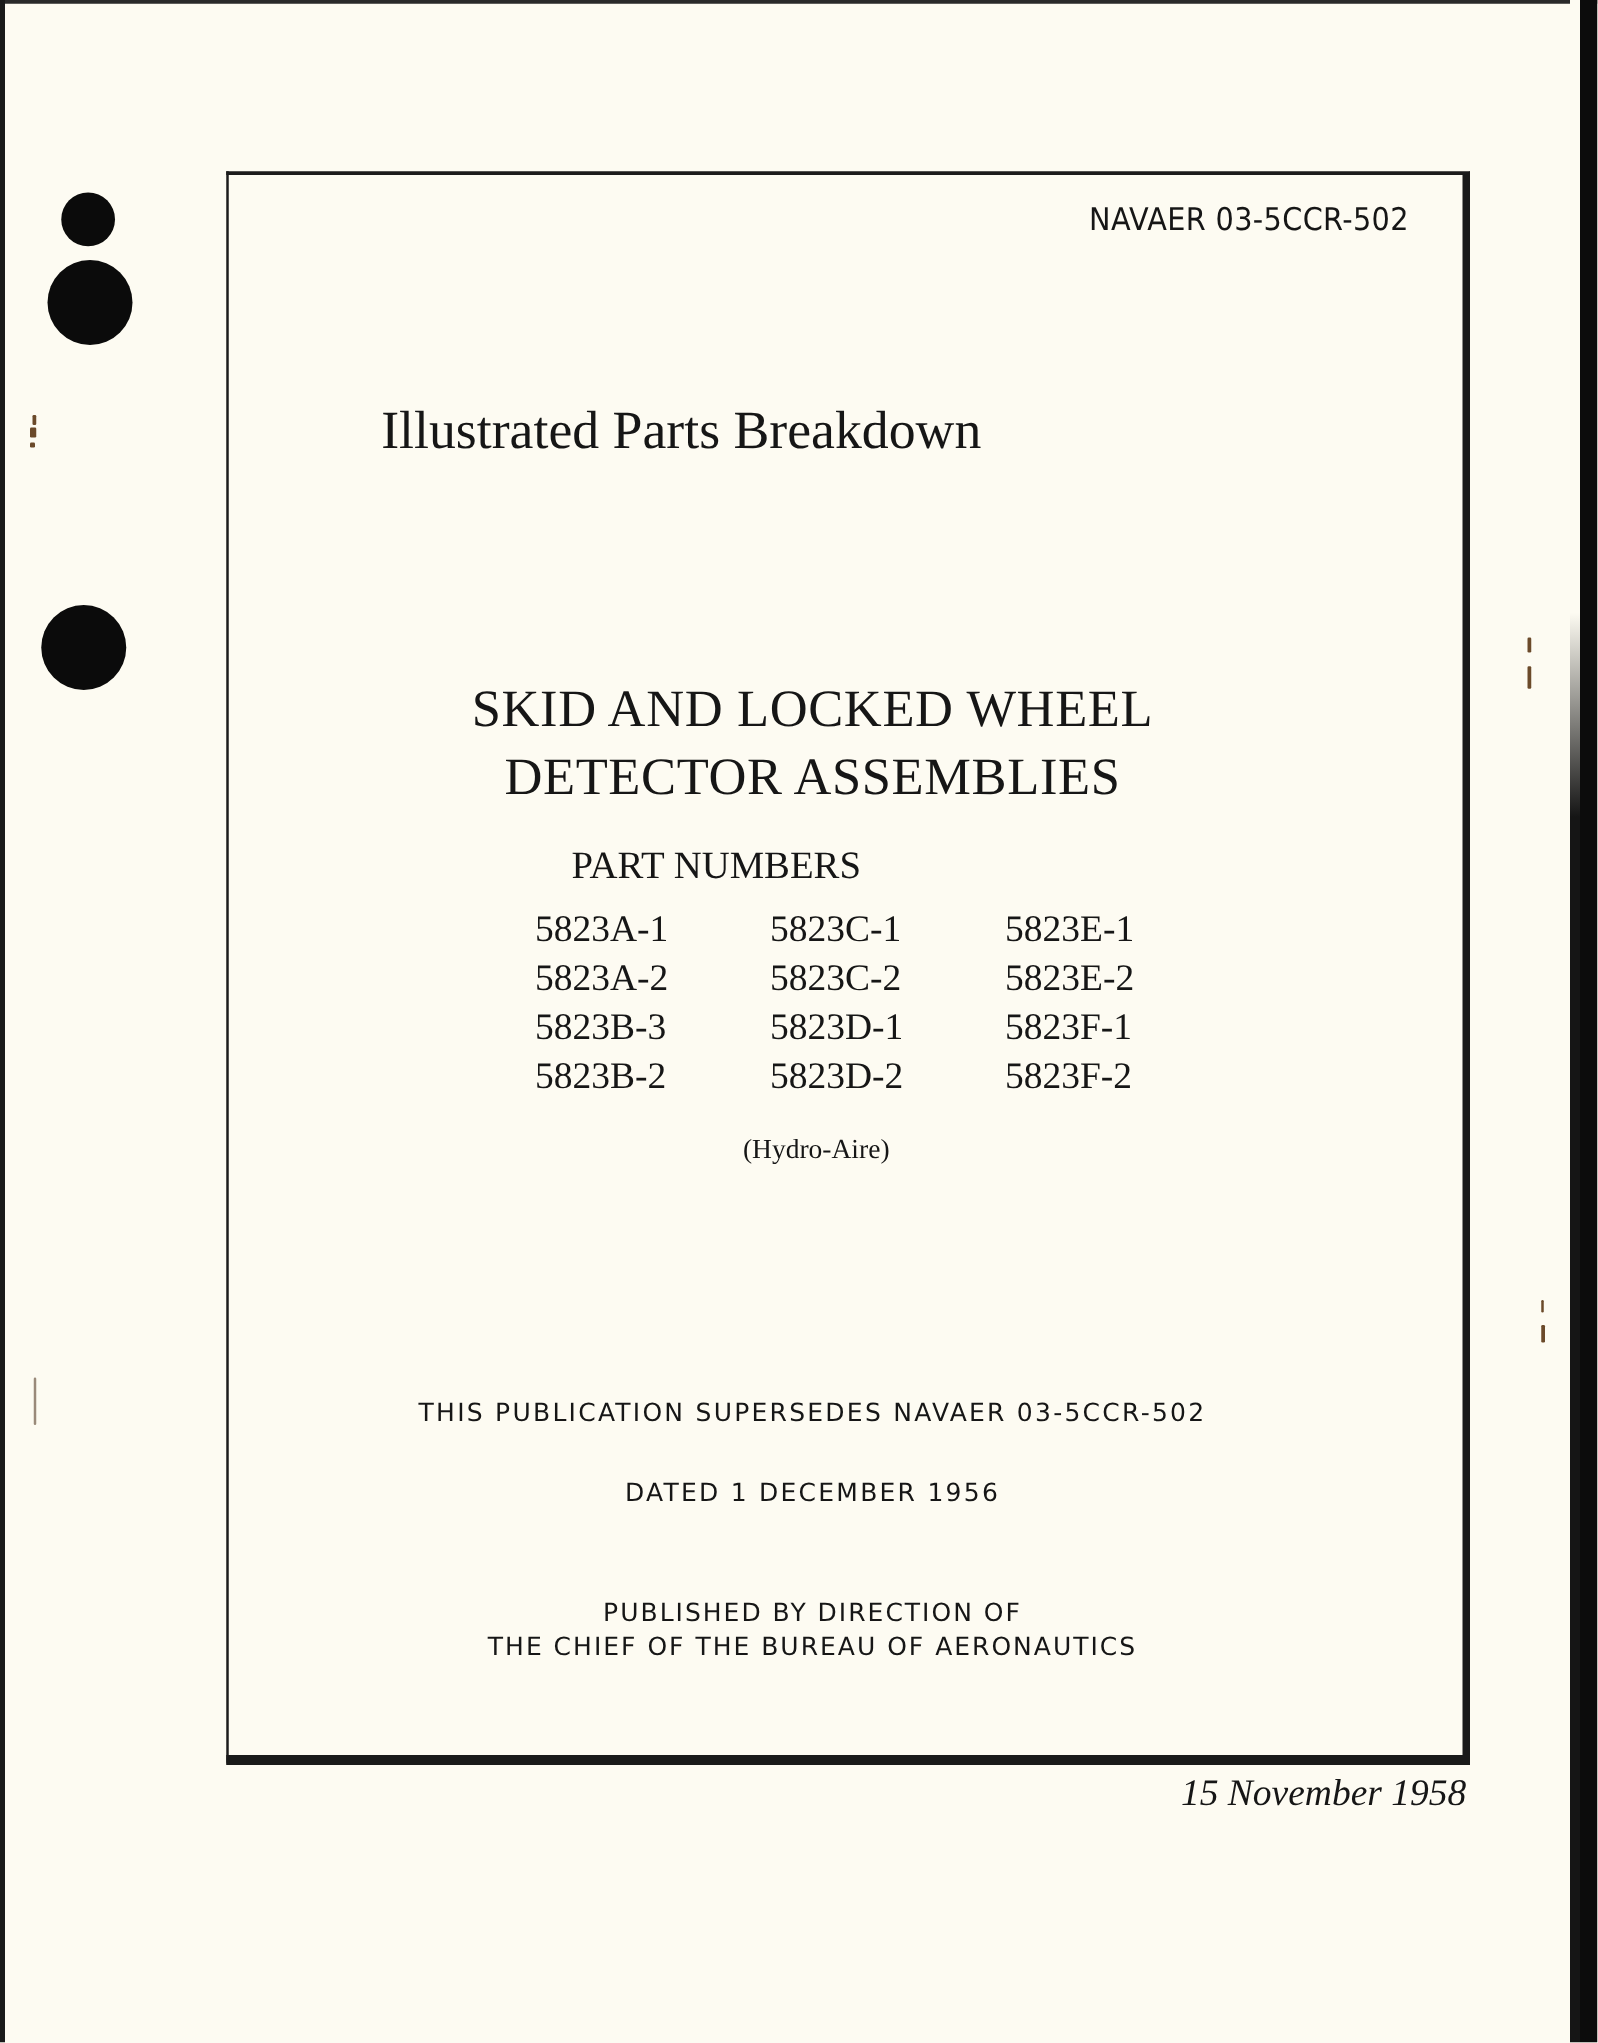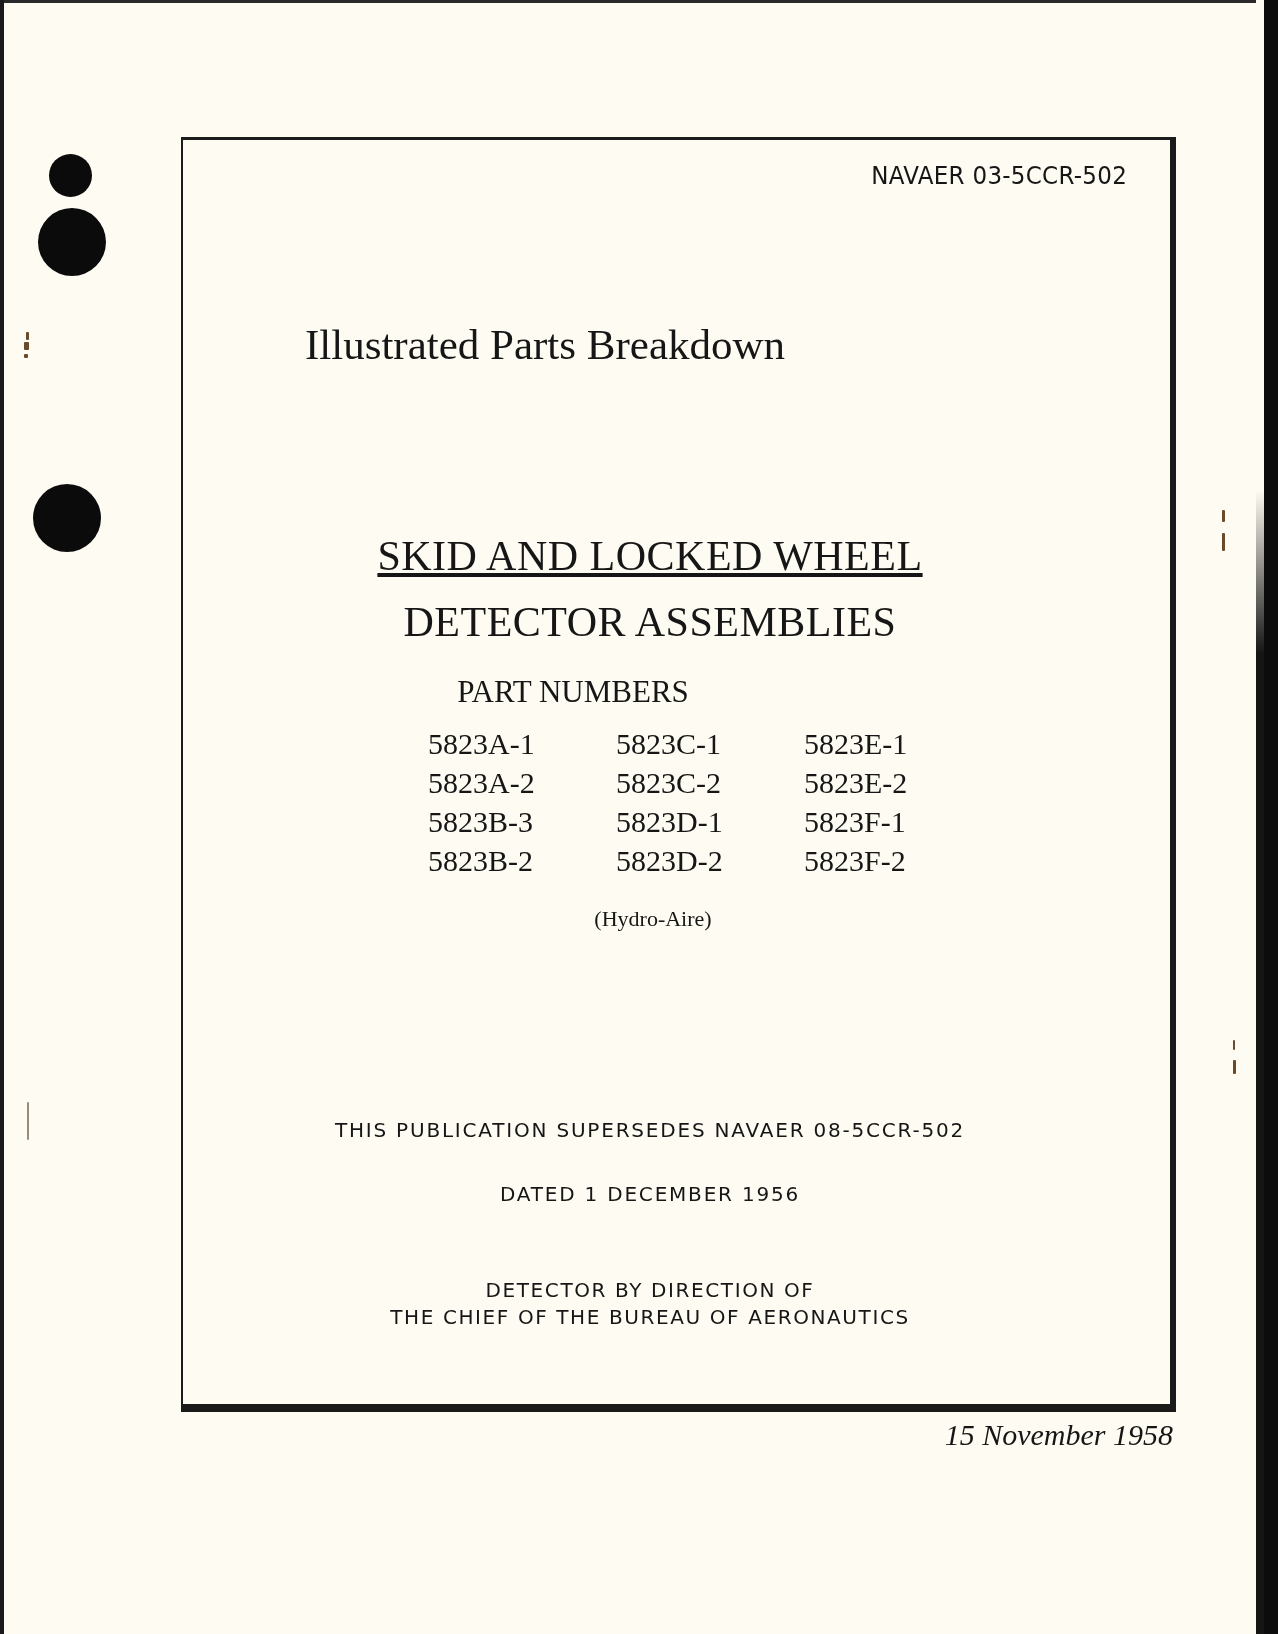--- a/index.html
+++ b/index.html
@@ -21,21 +21,21 @@
       position: absolute; left: 181px; top: 137px; width: 995px; height: 1275px;
       border-top: 3px solid #1c1c1c; border-left: 2px solid #1c1c1c;
       border-right: 6px solid #1a1a1a; border-bottom: 8px solid #1a1a1a;
       box-sizing: border-box;
     }
     .abs { position: absolute; white-space: nowrap; }
     .sans { font-family: "DejaVu Sans", sans-serif; }
     .doc-number { right: 151px; top: 161px; font-size: 25px; letter-spacing: 0.3px; transform: scaleX(0.92); transform-origin: right center; }
     .doc-type { left: 0; width: 1068px; text-align: center; top: 320px; font-size: 43px; padding-left: 22px; box-sizing: border-box; }
     .title-line { left: 0; width: 1278px; text-align: center; font-size: 42px; letter-spacing: 0.5px; padding-left: 22px; box-sizing: border-box; }
-    .title-1 { top: 532px; text-decoration: underline; }
+    .title-1 { top: 544px; }
     .title-2 { top: 598px; }
     .pn-heading { left: 0; width: 1118px; text-align: center; top: 674px; font-size: 31px; padding-left: 28px; box-sizing: border-box; }
     .pn-grid { position: absolute; left: 428px; top: 727px; display: grid;
       grid-template-columns: 188px 188px 160px; grid-auto-rows: 39px; font-size: 30px; }
     .manufacturer { left: 0; width: 1278px; text-align: center; top: 906px; font-size: 22px; padding-left: 28px; box-sizing: border-box; }
     .supersede { left: 0; width: 1278px; text-align: center; font-size: 20px; letter-spacing: 1.8px; padding-left: 22px; box-sizing: border-box; }
     .supersede-1 { top: 1118px; }
     .supersede-2 { top: 1182px; }
     .published { left: 0; width: 1278px; text-align: center; font-size: 20px; letter-spacing: 1.6px; padding-left: 22px; box-sizing: border-box; }
     .published-1 { top: 1278px; }
@@ -84,19 +84,19 @@
   <span>5823B-3</span>
   <span>5823D-1</span>
   <span>5823F-1</span>
   <span>5823B-2</span>
   <span>5823D-2</span>
   <span>5823F-2</span>
 </div>
 
 <div class="abs manufacturer">(Hydro-Aire)</div>
 
-<div class="abs sans supersede supersede-1">THIS PUBLICATION SUPERSEDES NAVAER 08-5CCR-502</div>
+<div class="abs sans supersede supersede-1">THIS PUBLICATION SUPERSEDES NAVAER 03-5CCR-502</div>
 <div class="abs sans supersede supersede-2">DATED 1 DECEMBER 1956</div>
 
-<div class="abs sans published published-1">DETECTOR BY DIRECTION OF</div>
+<div class="abs sans published published-1">PUBLISHED BY DIRECTION OF</div>
 <div class="abs sans published published-2">THE CHIEF OF THE BUREAU OF AERONAUTICS</div>
 
 <div class="abs issue-date">15 November 1958</div>
 
 </body></html>

